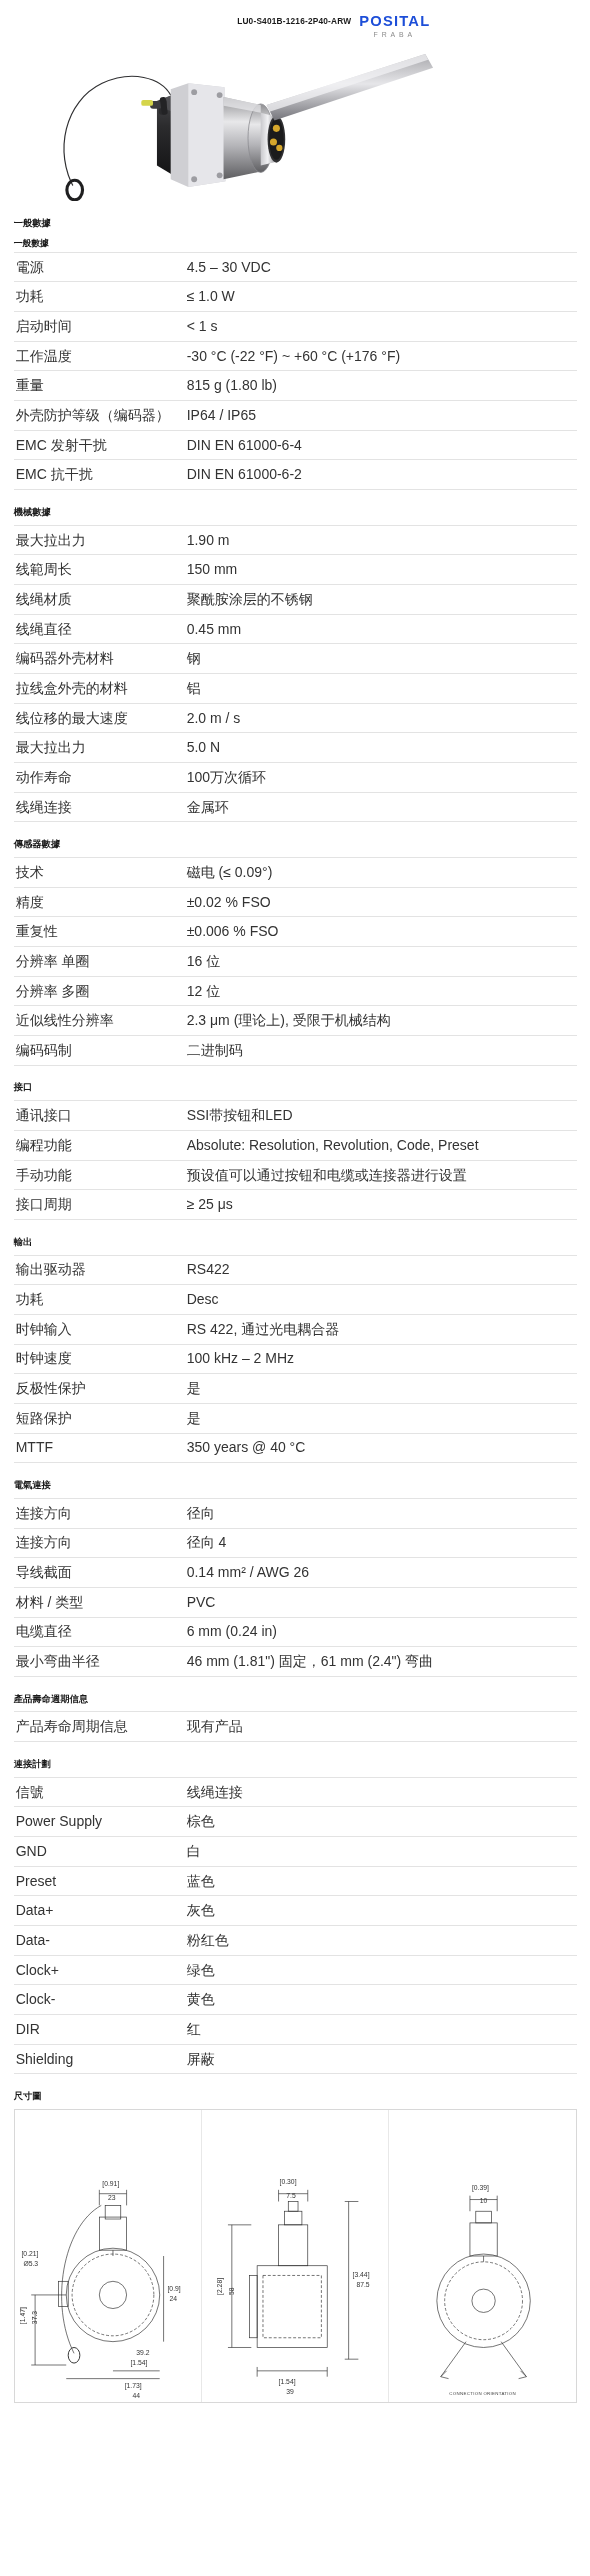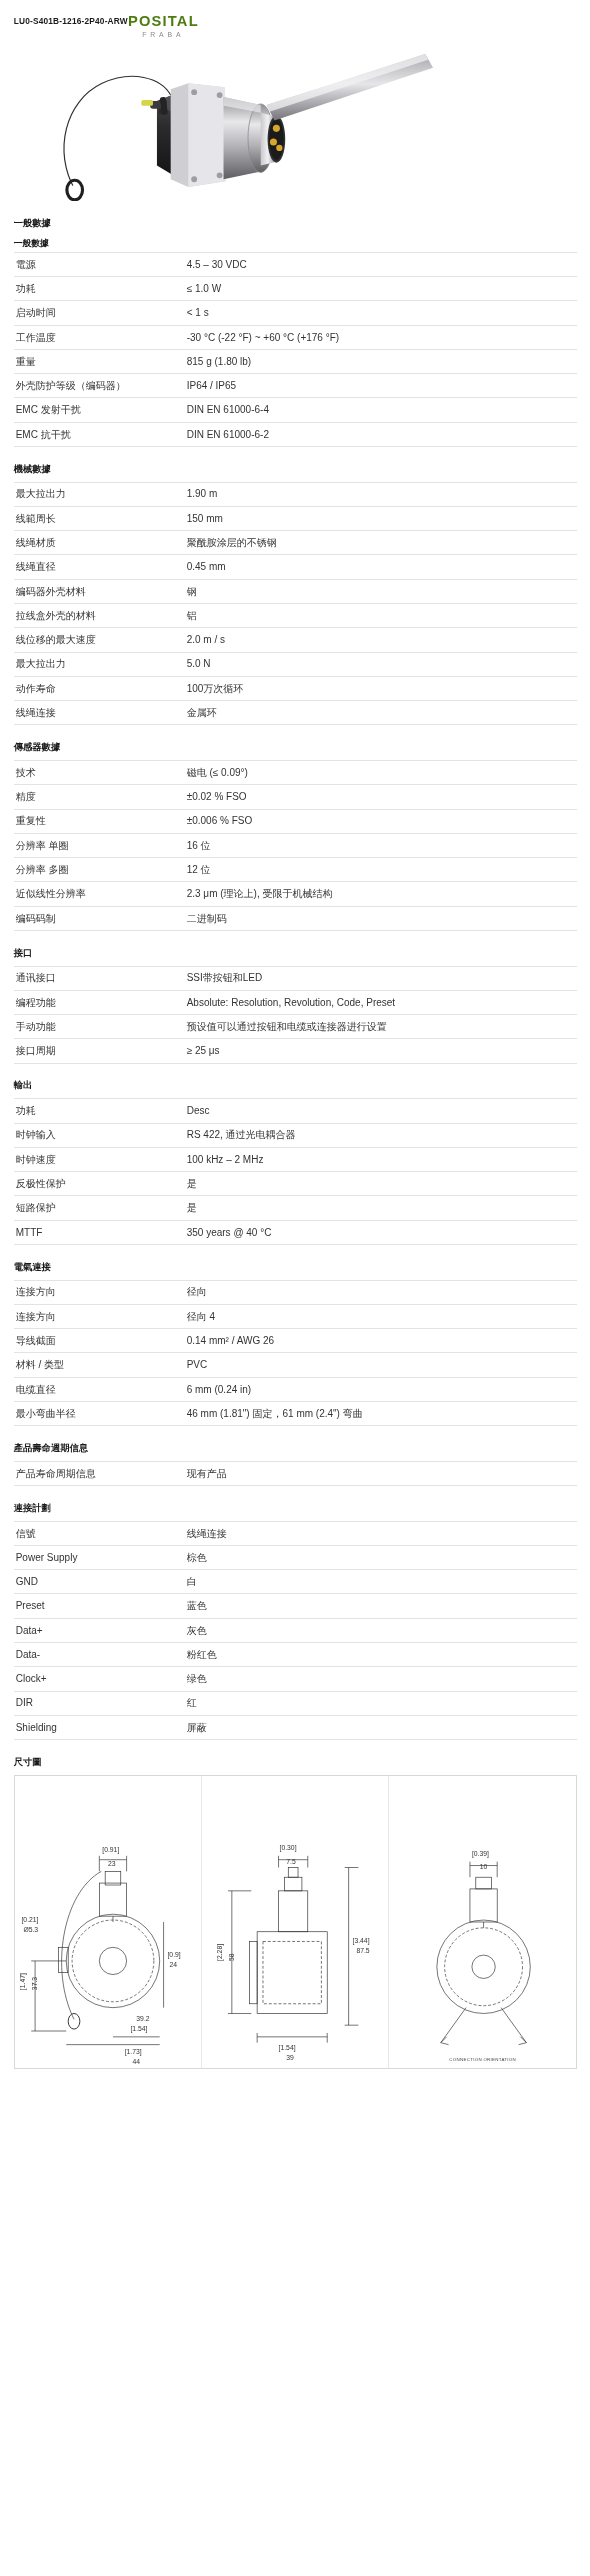--- a/index.html
+++ b/index.html
@@ -14,39 +14,40 @@
     width: 591px;
     min-height: 2576px;
     margin: 0 auto;
     padding: 11.8px 13.7px 19.6px 13.7px;
     position: relative;
   }
   
   .top-header {
     display: flex;
     align-items: flex-start;
-    justify-content: flex-start;
+    justify-content: flex-end;
     padding: 2px 0 0 0;
+    gap: 8px;
   }
   .part-number {
     font-size: 8.3px;
     font-weight: bold;
     letter-spacing: 0.2px;
     color: #1a1a1a;
     padding-top: 2px;
   }
   .brand {
     text-align: center;
     padding-right: 147px;
   }
   .brand-main {
     font-size: 14.7px;
     font-weight: bold;
     letter-spacing: 1.2px;
-    color: #4d7c0f;
+    color: #1d4ed8;
     line-height: 1;
   }
   .brand-sub {
     font-size: 6.9px;
     letter-spacing: 3.9px;
     color: #8a8a8a;
     margin-top: 2.9px;
   }
   
   .product-image {
@@ -65,21 +66,21 @@
   }
   h3.sub-title {
     font-size: 8.8px;
     font-weight: bold;
     color: #1a1a1a;
     margin: 7.8px 0 2px 0;
   }
   table.spec {
     width: 100%;
     border-collapse: collapse;
-    font-size: 10px;
+    font-size: 14px;
   }
   table.spec tr {
     border-bottom: 1px solid #e3e3e3;
   }
   table.spec tr:first-child {
     border-top: 1px solid #e3e3e3;
   }
   table.spec td {
     padding: 4.9px 2px 4.9px 2px;
     vertical-align: top;
@@ -347,20 +348,24 @@
           <tr>
             <td class="k">接口周期</td>
             <td class="v">≥ 25 μs</td>
           </tr>
         </tbody>
       </table>
       <h2 class="section-title">輸出</h2>
       <table class="spec">
         <tbody>
           <tr>
+            <td class="k">输出驱动器</td>
+            <td class="v">RS422</td>
+          </tr>
+          <tr>
             <td class="k">功耗</td>
             <td class="v">Desc</td>
           </tr>
           <tr>
             <td class="k">时钟输入</td>
             <td class="v">RS 422, 通过光电耦合器</td>
           </tr>
           <tr>
             <td class="k">时钟速度</td>
             <td class="v">100 kHz – 2 MHz</td>
@@ -440,20 +445,24 @@
             <td class="k">Data+</td>
             <td class="v">灰色</td>
           </tr>
           <tr>
             <td class="k">Data-</td>
             <td class="v">粉红色</td>
           </tr>
           <tr>
             <td class="k">Clock+</td>
             <td class="v">绿色</td>
+          </tr>
+          <tr>
+            <td class="k">Clock-</td>
+            <td class="v">黄色</td>
           </tr>
           <tr>
             <td class="k">DIR</td>
             <td class="v">红</td>
           </tr>
           <tr>
             <td class="k">Shielding</td>
             <td class="v">屏蔽</td>
           </tr>
         </tbody>

